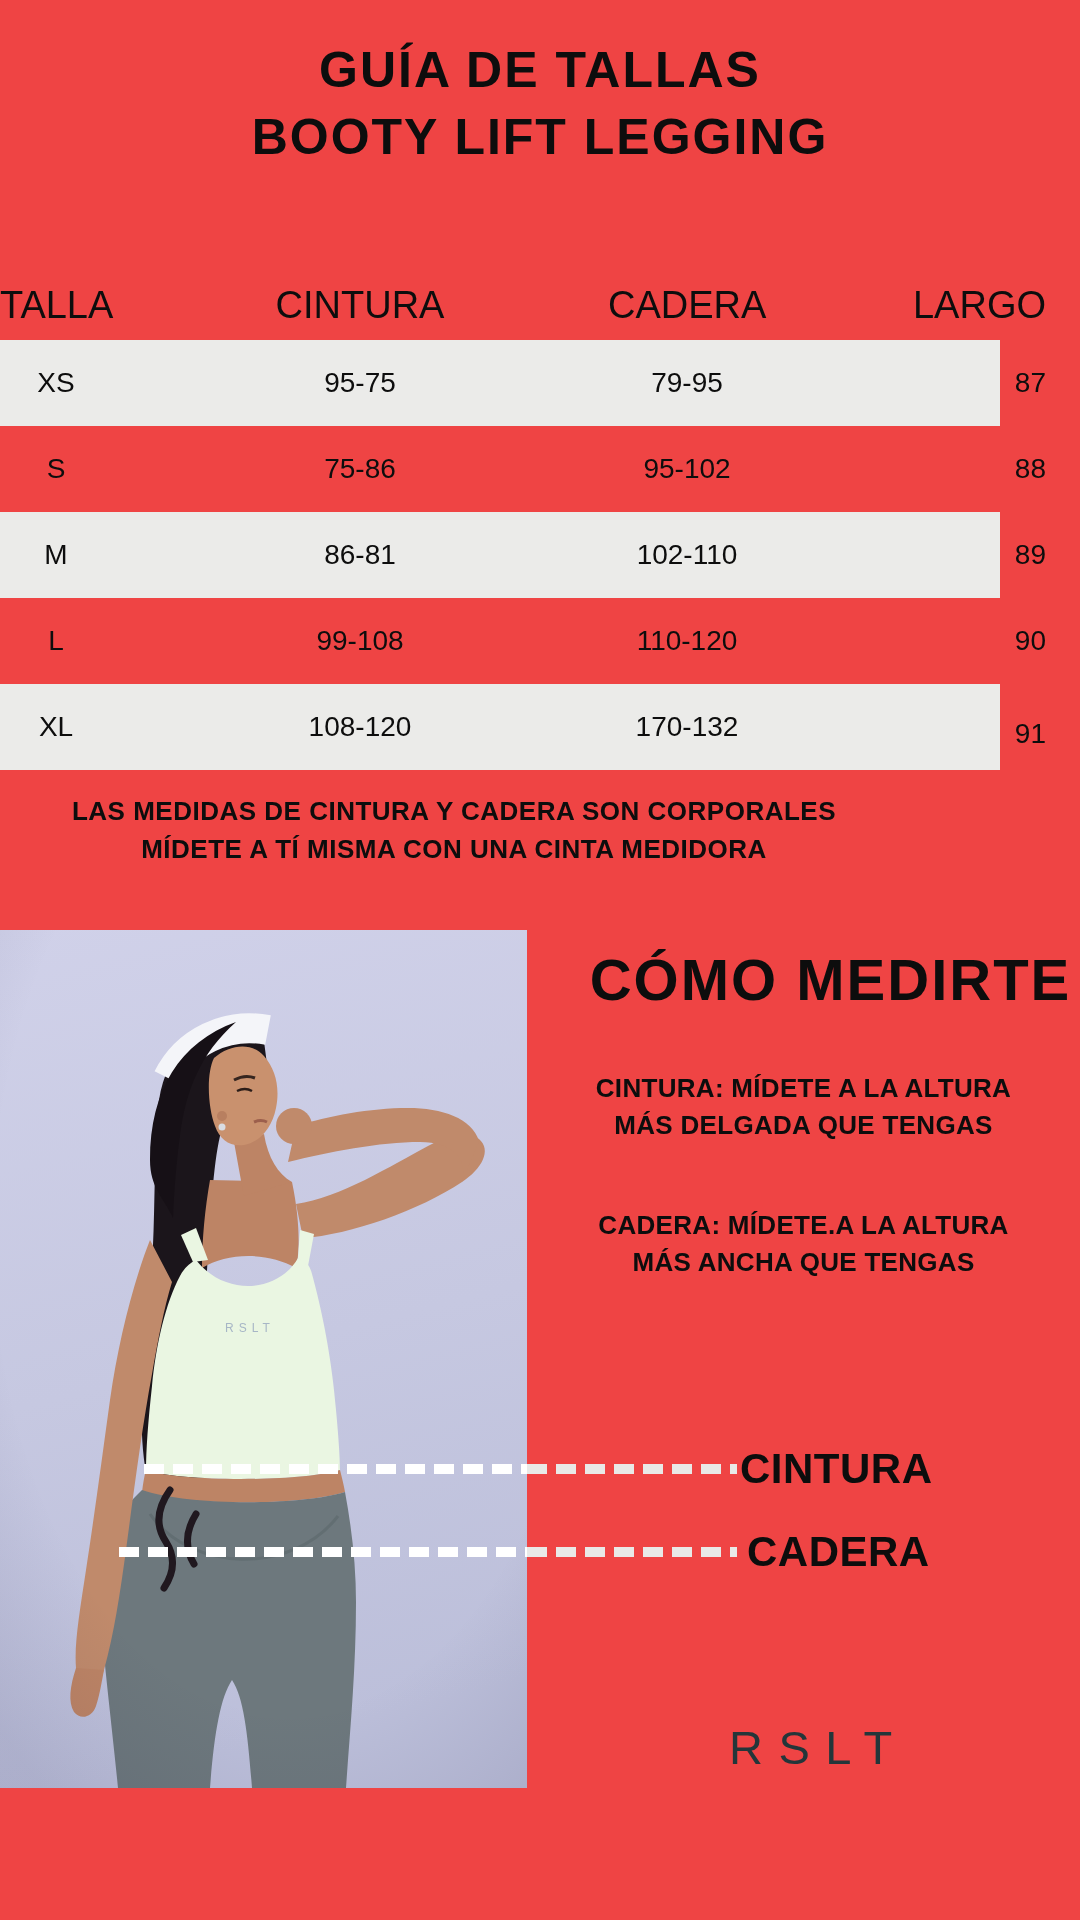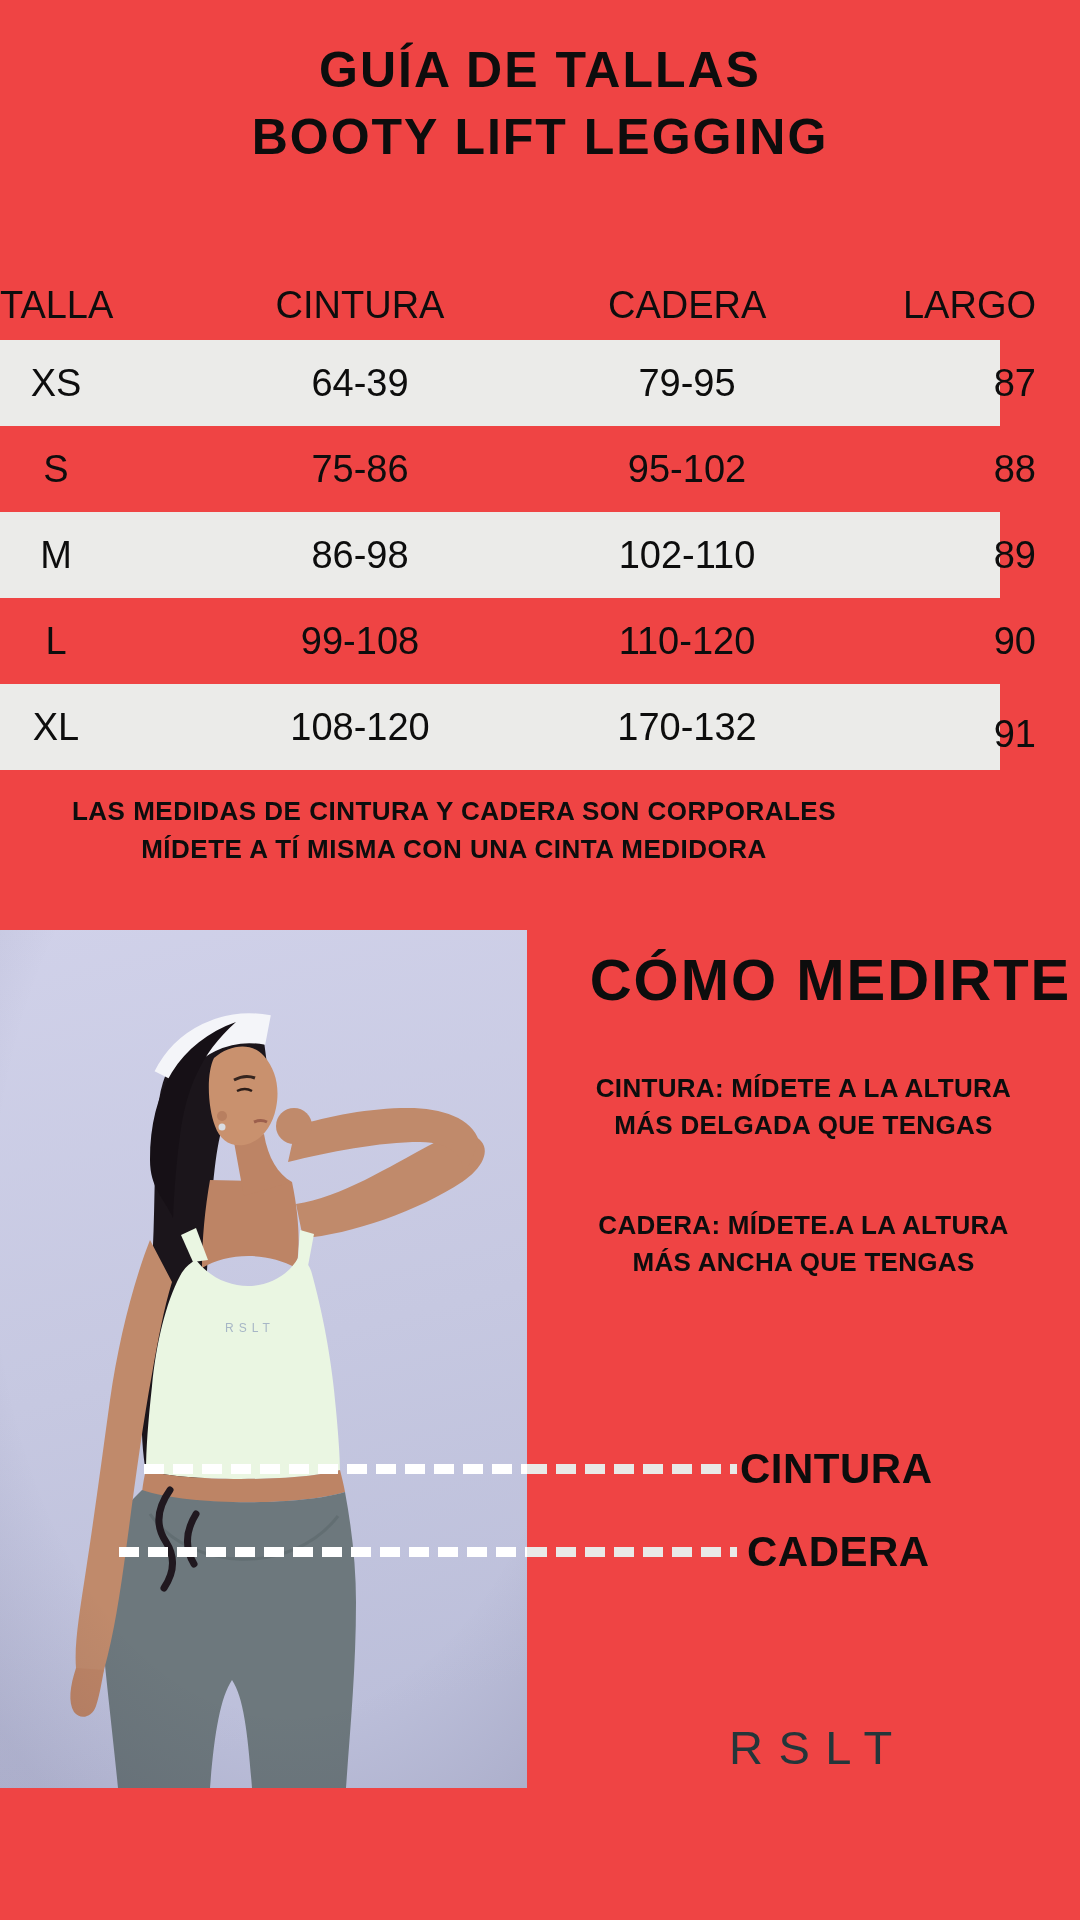--- a/index.html
+++ b/index.html
@@ -10,25 +10,25 @@
   }
   
   .title{
     position:absolute;top:37px;left:0;width:1080px;text-align:center;
     font-size:50px;font-weight:700;line-height:67px;letter-spacing:2px;
   }
   
   .size-table{position:absolute;top:270px;left:0;width:1000px;}
   .trow{
     display:grid;grid-template-columns:112px 496px 158px 314px;
-    align-items:center;height:86px;font-size:38px;font-weight:400;
+    align-items:center;height:86px;font-size:28px;font-weight:400;
   }
   .trow.thead{height:70px;font-size:38px;font-weight:400;}
   .trow .c{text-align:center;white-space:nowrap;}
-  .trow .c4{text-align:right;padding-right:44px;}
+  .trow .c4{text-align:right;padding-right:34px;}
   .trow.stripe{background:#ebebe9;}
   .cell-low{position:relative;top:7px;}
   
   .note{
     position:absolute;top:792px;left:0;width:908px;text-align:center;
     font-size:26px;font-weight:700;line-height:38px;letter-spacing:0.5px;
   }
   
   .photo{position:absolute;top:930px;left:0;width:527px;height:858px;display:block;}
   
@@ -78,33 +78,33 @@
 
   <div class="size-table">
     <div class="trow thead">
       <div class="c c1">TALLA</div>
       <div class="c c2">CINTURA</div>
       <div class="c c3">CADERA</div>
       <div class="c c4">LARGO</div>
     </div>
     <div class="trow stripe">
       <div class="c c1">XS</div>
-      <div class="c c2">64-39</div>
+      <div class="c c2">95-75</div>
       <div class="c c3">79-95</div>
       <div class="c c4">87</div>
     </div>
     <div class="trow">
       <div class="c c1">S</div>
       <div class="c c2">75-86</div>
       <div class="c c3">95-102</div>
       <div class="c c4">88</div>
     </div>
     <div class="trow stripe">
       <div class="c c1">M</div>
-      <div class="c c2">86-98</div>
+      <div class="c c2">86-81</div>
       <div class="c c3">102-110</div>
       <div class="c c4">89</div>
     </div>
     <div class="trow">
       <div class="c c1">L</div>
       <div class="c c2">99-108</div>
       <div class="c c3">110-120</div>
       <div class="c c4">90</div>
     </div>
     <div class="trow stripe">

